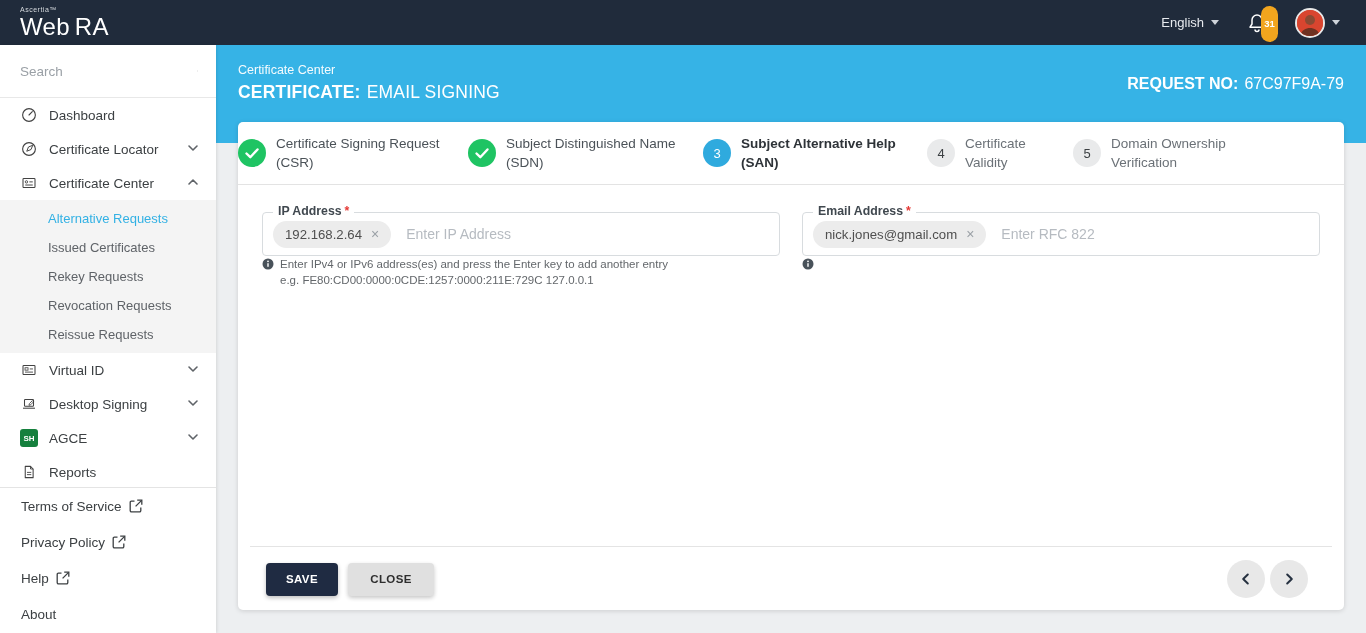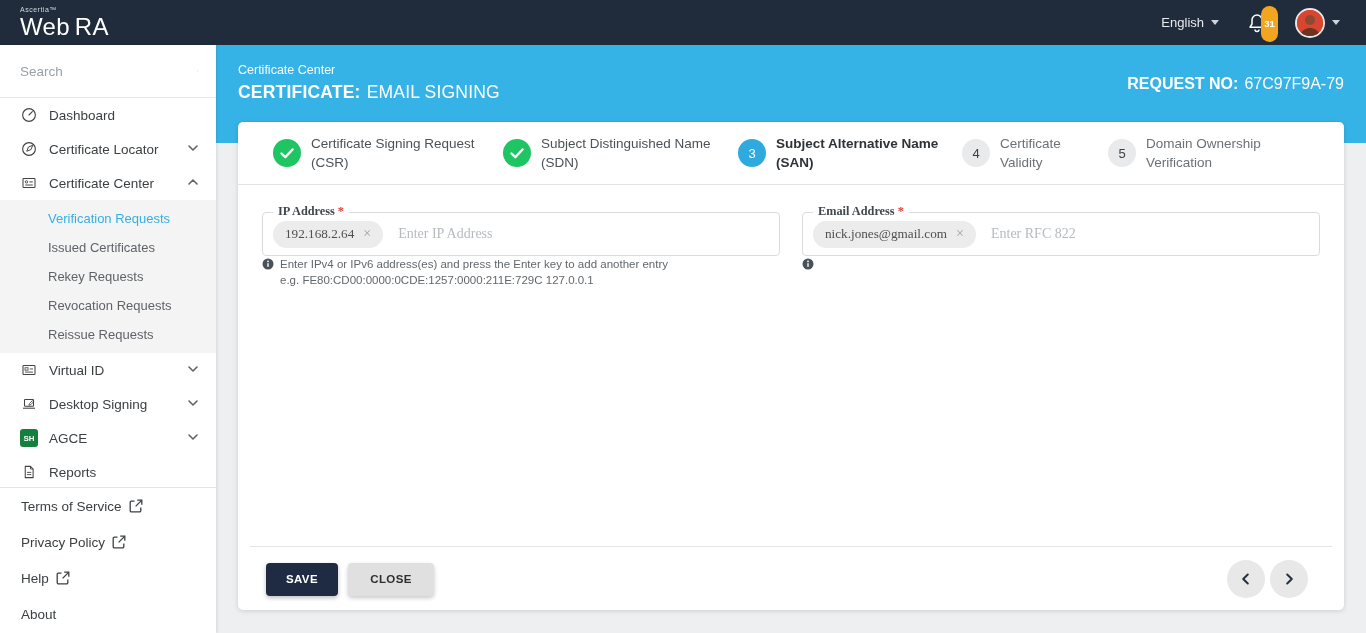--- a/index.html
+++ b/index.html
@@ -45,34 +45,34 @@
   .breadcrumb { font-size:12.5px; color:rgba(255,255,255,.95); margin-bottom:5px; }
   .page-title { font-size:17.5px; letter-spacing:.2px; }
   .page-title .tp { font-weight:700; }
   .page-title .tr { margin-left:6px; font-weight:400; }
   .request-no { margin-top:12px; font-size:16px; }
   .request-no .rl { font-weight:700; }
   .request-no .rv { margin-left:6px; font-weight:400;text-align:right; }
 
   
   .card { position:absolute; left:22px; right:22px; top:77px; bottom:23px; background:#fff; border-radius:5px; box-shadow:0 1px 5px rgba(0,0,0,.14); z-index:2; }
-  .stepper { height:63px; display:flex; align-items:center; padding-left:35px; border-bottom:1px solid #e3e3e3; }
+  .stepper { height:63px; display:flex; align-items:center; border-bottom:1px solid #e3e3e3; }
   .step { display:flex; align-items:center; gap:10px; cursor:pointer; }
   .step.s1 { width:230px; } .step.s2 { width:235px; } .step.s3 { width:224px; } .step.s4 { width:146px; }
   .step-circle { width:28px; height:28px; border-radius:50%; flex:none; display:flex; align-items:center; justify-content:center; font-size:13px; }
   .step.complete .step-circle { background:#1fc463; }
   .step.active .step-circle { background:#2faade; color:#fff; }
   .step.upcoming .step-circle { background:#e9eaeb; color:#3c4043; }
   .step-label { font-size:13.5px; line-height:19px; color:#4b5258; }
   .step.active .step-label { font-weight:700; color:#2e3338; }
   .step.upcoming .step-label { color:#6b7177; }
 
   .form-row { display:flex; gap:22px; padding:27px 24px 0 24px; }
   .form-col { flex:1; }
-  .field { position:relative; border:1px solid #d8dcdf; border-radius:4px; height:44px; display:flex; align-items:center; padding:0 10px; background:#fff;font-family:Liberation Serif, serif; }
+  .field { position:relative; border:1px solid #d8dcdf; border-radius:4px; height:44px; display:flex; align-items:center; padding:0 10px; background:#fff; }
   .field-label { position:absolute; top:-9px; left:10px; background:#fff; padding:0 5px; font-size:12.3px; font-weight:700; color:#40484f; }
   .req { color:#e53935; margin-left:3px; }
   .chip { height:27px; border-radius:14px; background:#ececec; display:flex; align-items:center; gap:9px; padding:0 12px; font-size:13.2px; color:#4f4f4f; flex:none; }
   .chip-x { color:#9aa0a6; font-size:14px; cursor:pointer; line-height:1; }
   .field input { border:none; outline:none; flex:1; margin-left:15px; font-size:14px; color:#333; font-family:inherit; min-width:40px; }
   .field input::placeholder { color:#b6bbc1; }
   .helper { display:flex; align-items:flex-start; gap:6px; margin-top:0; }
   .helper svg { flex:none; margin-top:2px; }
   .helper-text { font-size:11.5px; line-height:16px; color:#63676b; max-width:406px; }
 
@@ -166,21 +166,21 @@
         <span>Certificate Center</span>
         <span class="chev">
           <svg width="12" height="12" viewBox="0 0 12 12">
               <polyline points="2,8 6,4 10,8" fill="none" stroke="#5f6368" stroke-width="1.6" stroke-linecap="round" stroke-linejoin="round"></polyline>
             </svg>
         </span>
       </div>
 
       <div class="submenu">
         <div class="subitem active">
-            <span>Verification Requests</span>
+            <span>Alternative Requests</span>
           </div>
         <div class="subitem">
             <span>Issued Certificates</span>
           </div>
         <div class="subitem">
             <span>Rekey Requests</span>
           </div>
         <div class="subitem">
             <span>Revocation Requests</span>
           </div>
@@ -309,21 +309,21 @@
         <div class="step complete s2">
           <span class="step-circle">
             <svg width="28" height="28" viewBox="0 0 28 28">
                 <polyline points="8.5,14.5 12.3,18.2 19.5,10.5" fill="none" stroke="#fff" stroke-width="2.4" stroke-linecap="round" stroke-linejoin="round"></polyline>
               </svg>
           </span>
           <span class="step-label"><span>Subject Distinguished Name</span><br><span>(SDN)</span></span>
         </div>
         <div class="step active s3">
           <span class="step-circle">3</span>
-          <span class="step-label"><span>Subject Alternative Name</span><br><span>(SAN)</span></span>
+          <span class="step-label"><span>Subject Alternative Help</span><br><span>(SAN)</span></span>
         </div>
         <div class="step upcoming s4">
           <span class="step-circle">4</span>
           <span class="step-label"><span>Certificate</span><br><span>Validity</span></span>
         </div>
         <div class="step upcoming s5">
           <span class="step-circle">5</span>
           <span class="step-label"><span>Domain Ownership</span><br><span>Verification</span></span>
         </div>
       </div>

